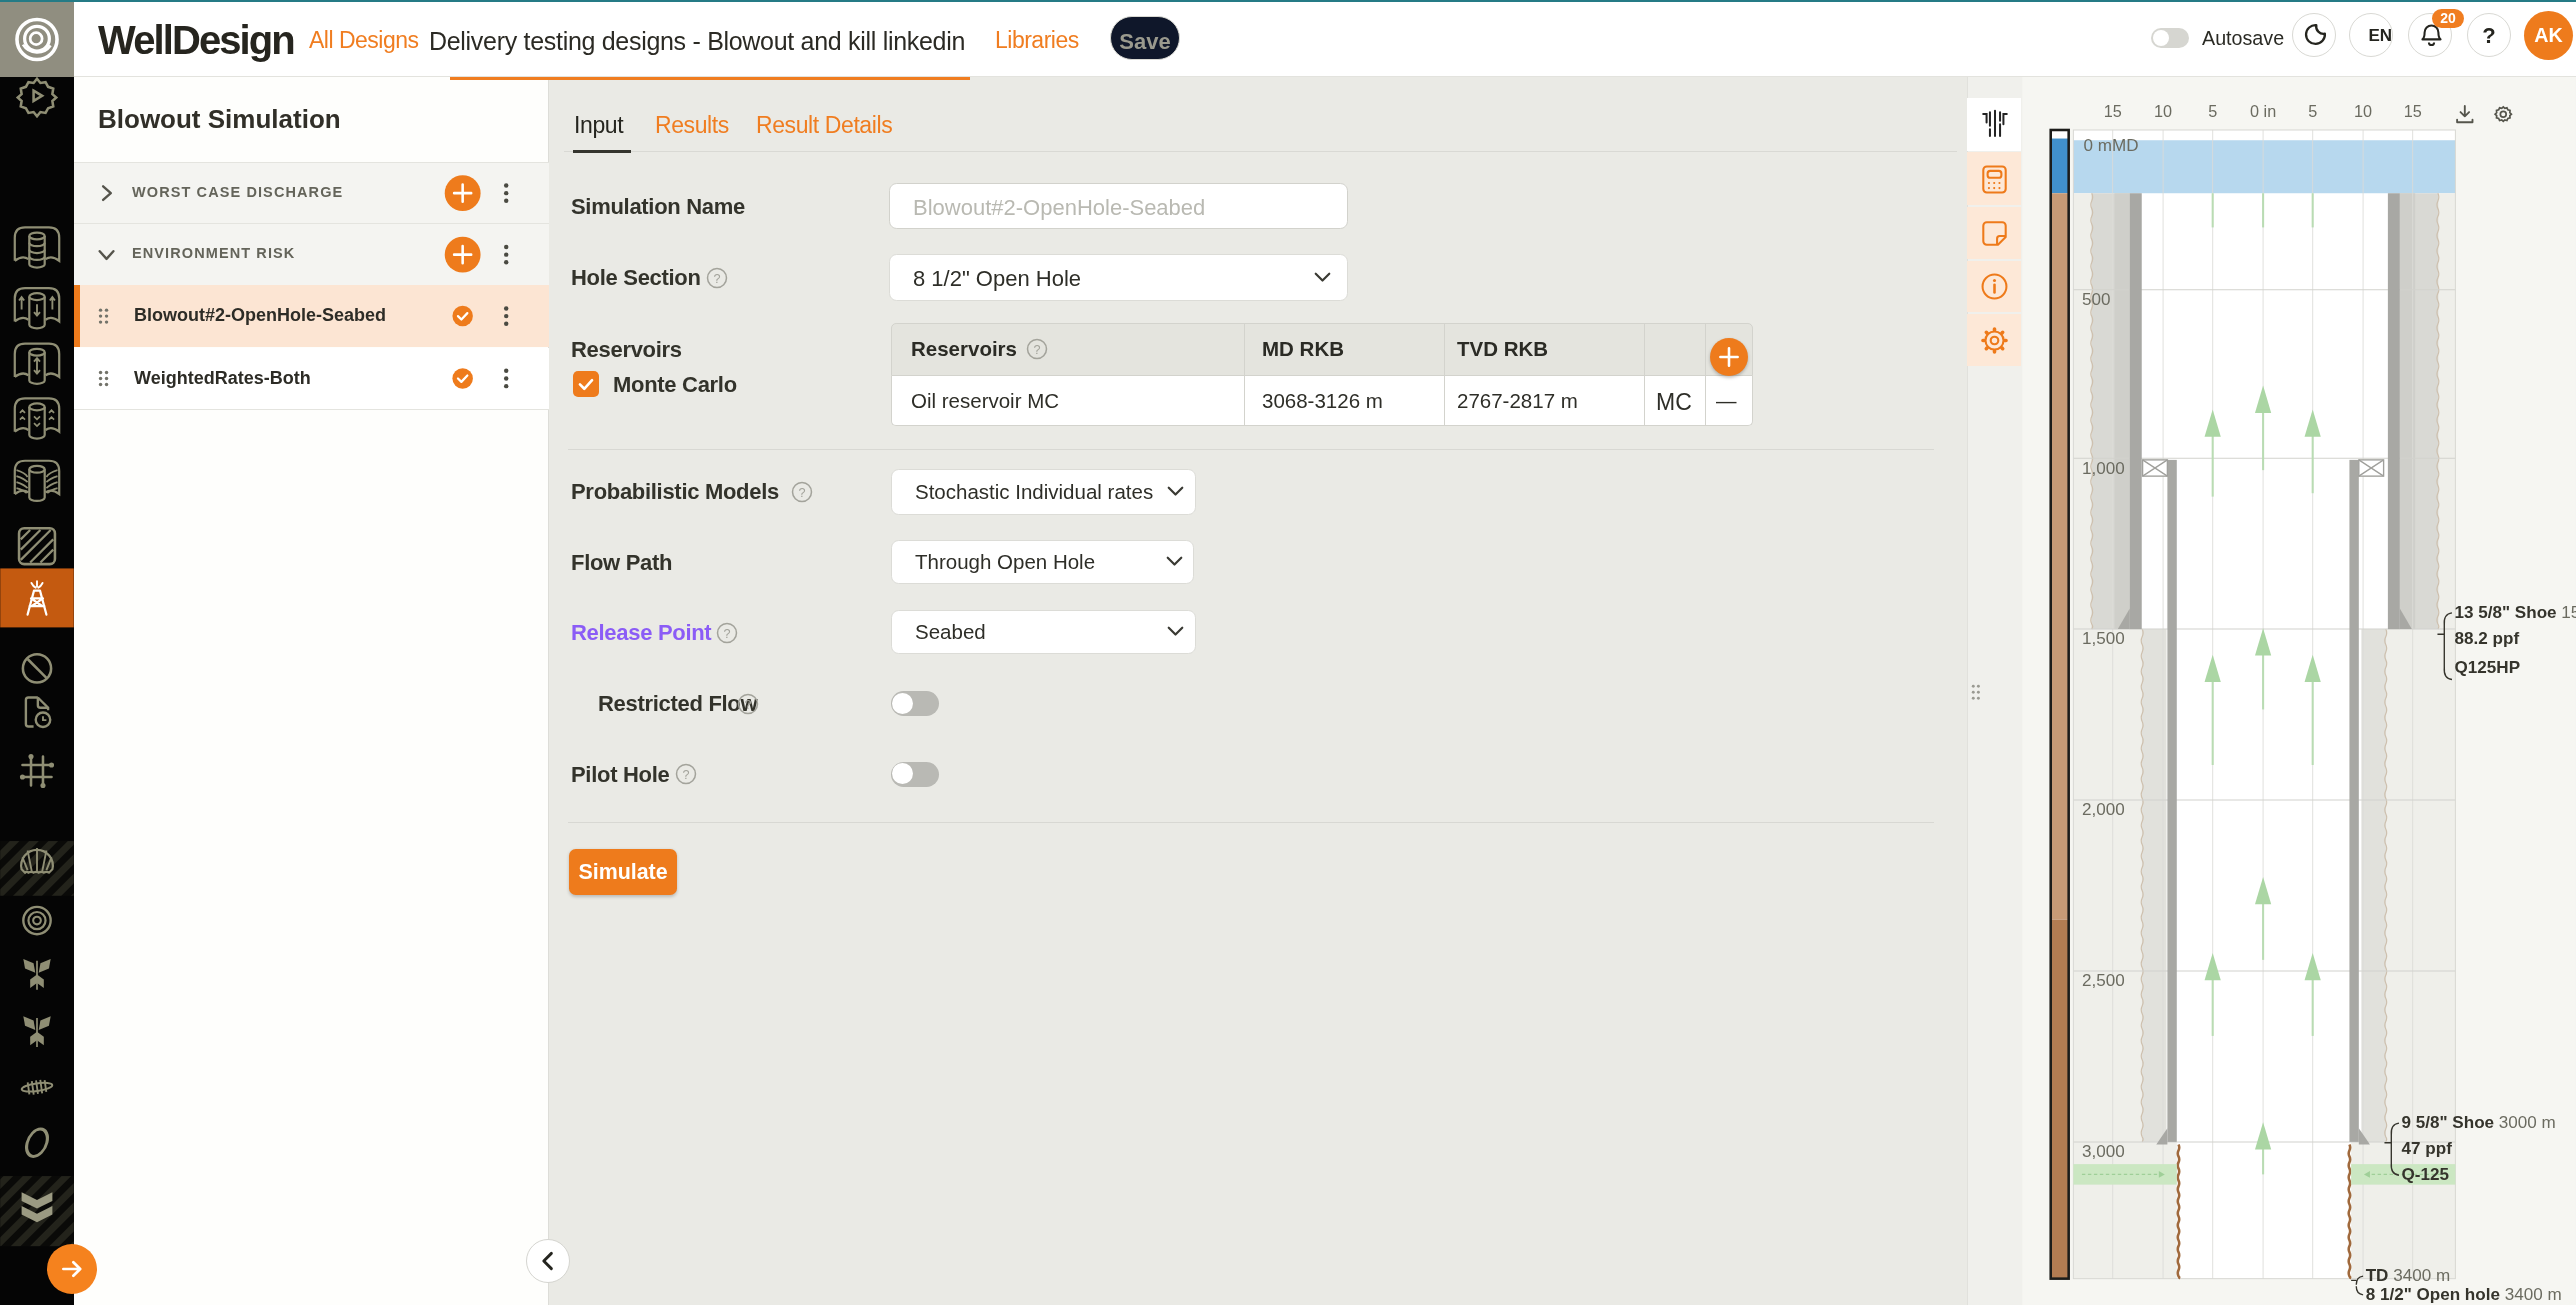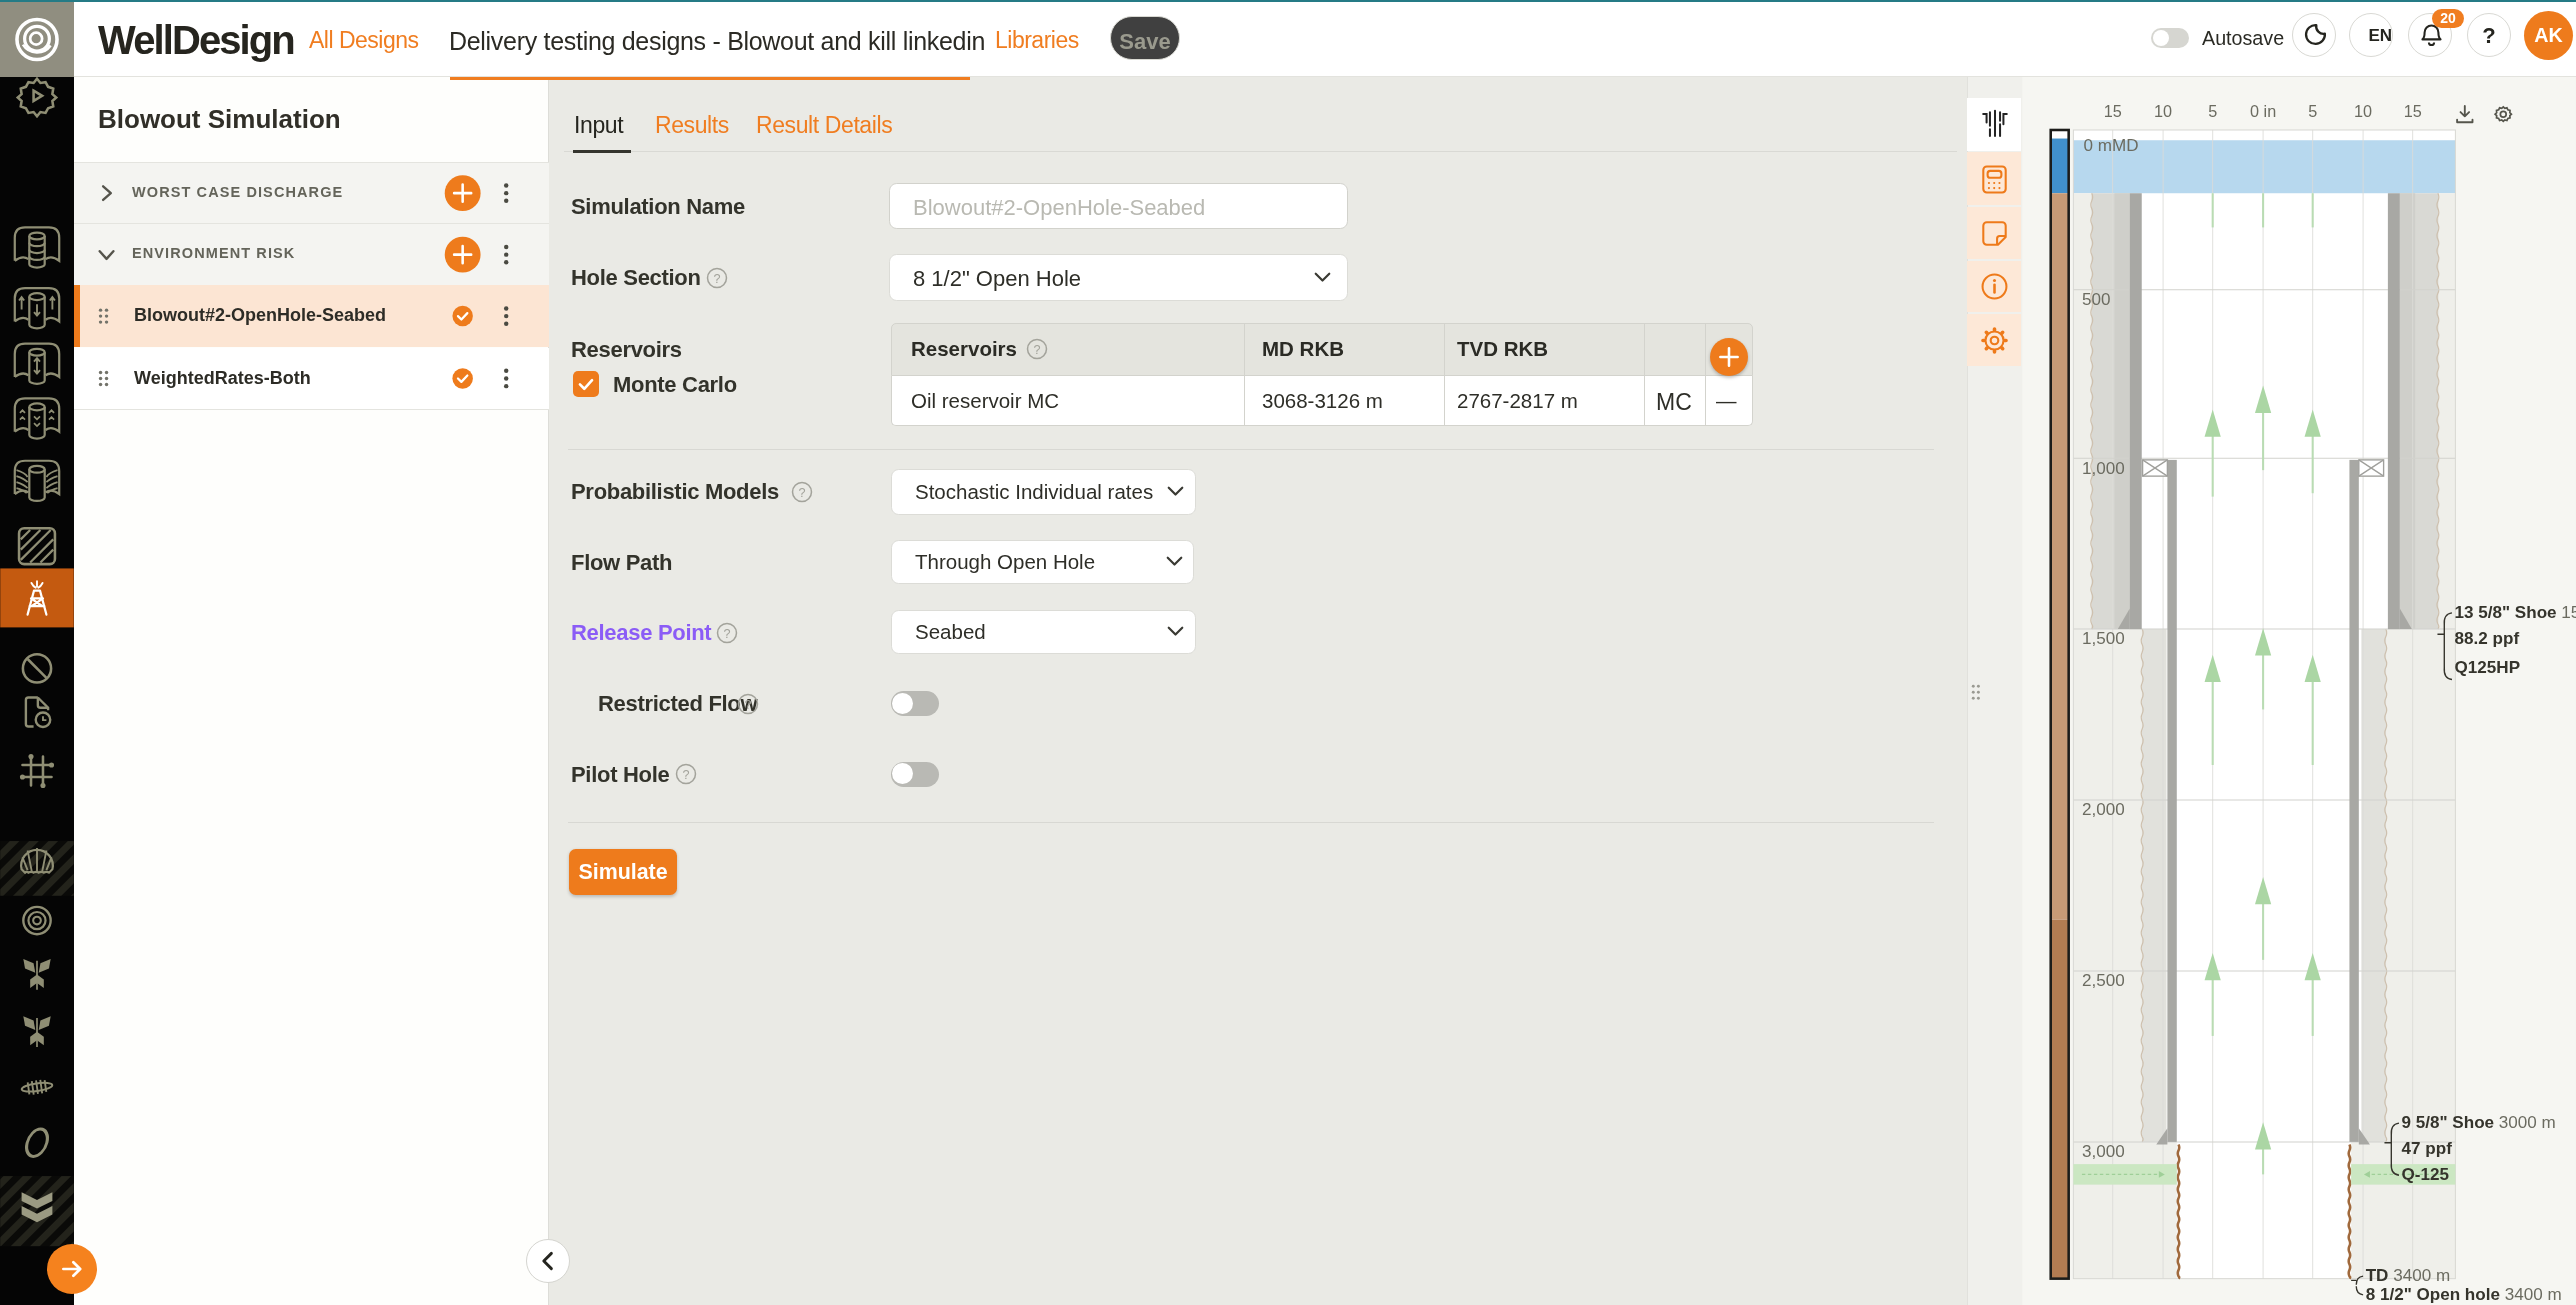--- a/index.html
+++ b/index.html
@@ -18,24 +18,24 @@
 <svg class="abs" style="left:0;top:1.7px;" width="74" height="75" viewBox="0 0 86 88">
   <g fill="none" stroke="#ffffff">
     <circle cx="43" cy="44" r="23.5" stroke-width="4.2"></circle>
     <circle cx="43" cy="43" r="14.5" stroke-width="3.8"></circle>
     <circle cx="42" cy="43" r="7" stroke-width="3.2"></circle>
     <path d="M 26.5 50 A 19.5 19.5 0 0 0 59 51" stroke-width="3"></path>
   </g>
 </svg>
 <div class="abs" style="left:98px;top:18px;font-size:40px;font-weight:bold;letter-spacing:-1.9px;color:#26251f;">WellDesign</div>
 <div class="abs" style="left:309px;top:27px;font-size:23px;letter-spacing:-0.5px;color:#f07d20;">All Designs</div>
-<div class="abs" style="left:449px;top:26.5px;font-size:25px;letter-spacing:-0.3px;color:#2b2a24;">Delivery testing designs - Blowout and kill linkedin</div>
+<div class="abs" style="left:429px;top:26.5px;font-size:25px;letter-spacing:-0.3px;color:#2b2a24;">Delivery testing designs - Blowout and kill linkedin</div>
 <div class="abs" style="left:450px;top:77px;width:520px;height:3.4px;background:#f07d20;z-index:3;"></div>
 <div class="abs" style="left:995px;top:27px;font-size:23px;letter-spacing:-0.5px;color:#f07d20;">Libraries</div>
-<div class="abs" style="left:1110px;top:16px;width:70px;height:44px;background:#404040;border:0.9px solid #d9d9d3;border-radius:26.5px;color:#9a9a8e;font-size:22px;font-weight:bold;text-align:center;line-height:50px;">Save</div>
+<div class="abs" style="left:1110px;top:16px;width:70px;height:44px;background:#0f172a;border:0.9px solid #d9d9d3;border-radius:26.5px;color:#9a9a8e;font-size:22px;font-weight:bold;text-align:center;line-height:50px;">Save</div>
 
 <div class="abs" style="left:2151px;top:28px;width:38px;height:19.7px;border-radius:10.3px;background:#d6d6d1;"></div>
 <div class="abs" style="left:2153px;top:30px;width:16px;height:16px;border-radius:50%;background:#ffffff;"></div>
 <div class="abs" style="left:2202px;top:27px;font-size:19.7px;color:#2b2b25;">Autosave</div>
 <div class="abs" style="left:2292px;top:13px;width:44px;height:44px;border-radius:50%;background:#fff;border:1.3px solid #d9d9d4;"></div>
 <svg class="abs" style="left:2303px;top:23px;" width="24" height="24" viewBox="0 0 28 28">
   <path d="M 15.5 2.5 A 11 11 0 1 0 25.5 12.5 A 8.6 8.6 0 0 1 15.5 2.5 Z" fill="none" stroke="#25251f" stroke-width="2.7" stroke-linejoin="round"></path>
 </svg>
 <div class="abs" style="left:2349px;top:13px;width:44px;height:44px;border-radius:50%;background:#fff;border:1.3px solid #d9d9d4;text-align:right;line-height:44px;font-size:17px;font-weight:bold;color:#25251f;">EN</div>
 <div class="abs" style="left:2408px;top:13px;width:44px;height:44px;border-radius:50%;background:#fff;border:1.3px solid #d9d9d4;"></div>

